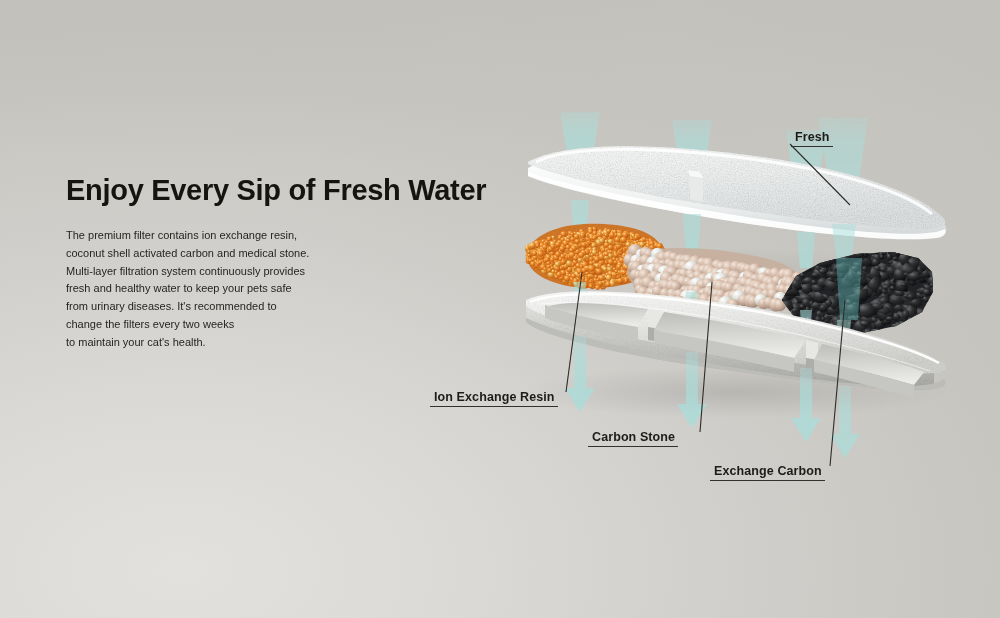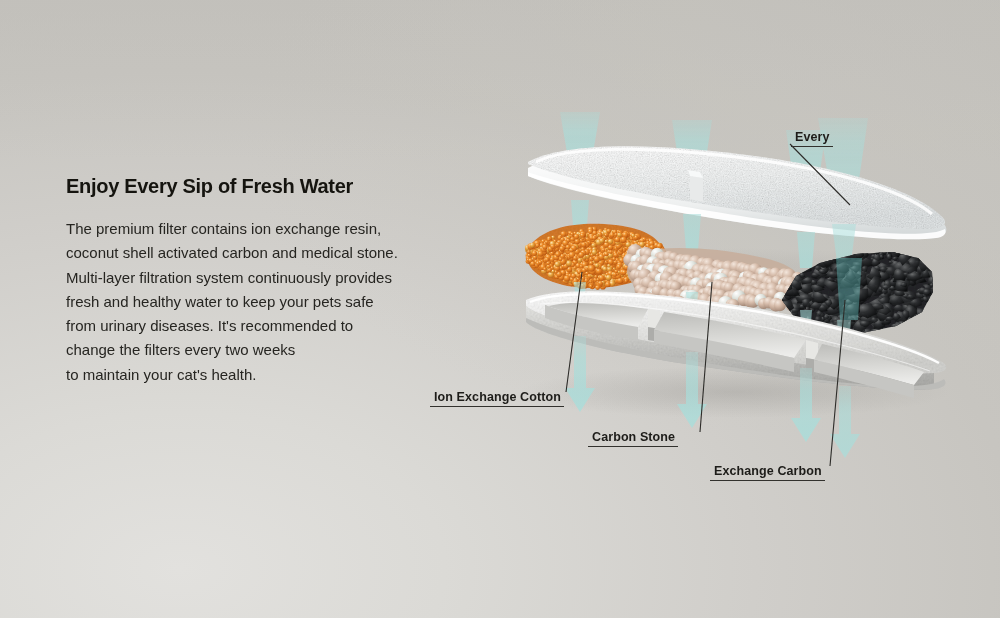--- a/index.html
+++ b/index.html
@@ -23,30 +23,30 @@
     inset: 0;
     pointer-events: none;
     background:
       radial-gradient(90% 80% at 78% 22%, rgba(200,198,192,.55) 0%, rgba(200,198,192,0) 60%),
       linear-gradient(180deg, rgba(190,188,183,.40) 0%, rgba(190,188,183,0) 26%);
   }
 
   
   .copy { position: absolute; left: 66px; top: 175px; width: 420px; z-index: 40; }
   .headline {
-    font-size: 20px;
+    font-size: 29px;
     font-weight: bold;
     letter-spacing: -0.3px;
     color: #15140f;
     line-height: 1.1;
     margin: 0 0 20px 0;
     white-space: nowrap;
   }
   .body-copy {
-    font-size: 15px;
+    font-size: 11px;
     color: #262521;
     line-height: 1.62;
     margin: 0;
     white-space: pre-line;
   }
 
   
   #diagram { position: absolute; left: 0; top: 0; width: 1000px; height: 618px; z-index: 20; }
   #diagram svg { position: absolute; left: 0; top: 0; }
 
@@ -2474,26 +2474,26 @@
         <path d="M566,392 L582,272"></path>
 
         <path d="M700,432 L712,282"></path>
 
         <path d="M830,466 L845,300"></path>
       </g>
     </svg>
   </div>
 
   <div class="callout cotton-lab">
-    <span class="ctext">Every</span>
+    <span class="ctext">Fresh</span>
     <span class="crule"></span>
   </div>
 
   <div class="callout resin-lab">
-    <span class="ctext">Ion Exchange Cotton</span>
+    <span class="ctext">Ion Exchange Resin</span>
     <span class="crule"></span>
   </div>
 
   <div class="callout stone-lab">
     <span class="ctext">Carbon Stone</span>
     <span class="crule"></span>
   </div>
 
   <div class="callout carbon-lab">
     <span class="ctext">Exchange Carbon</span>

